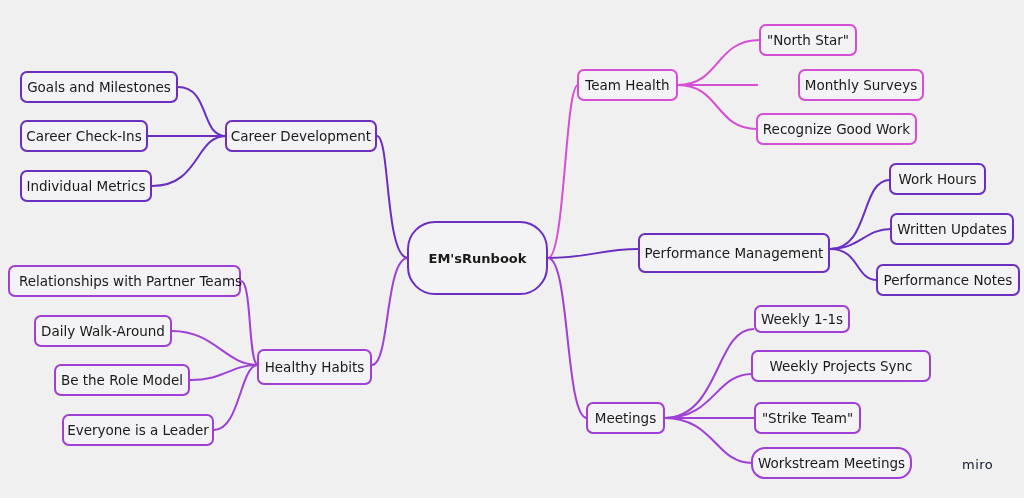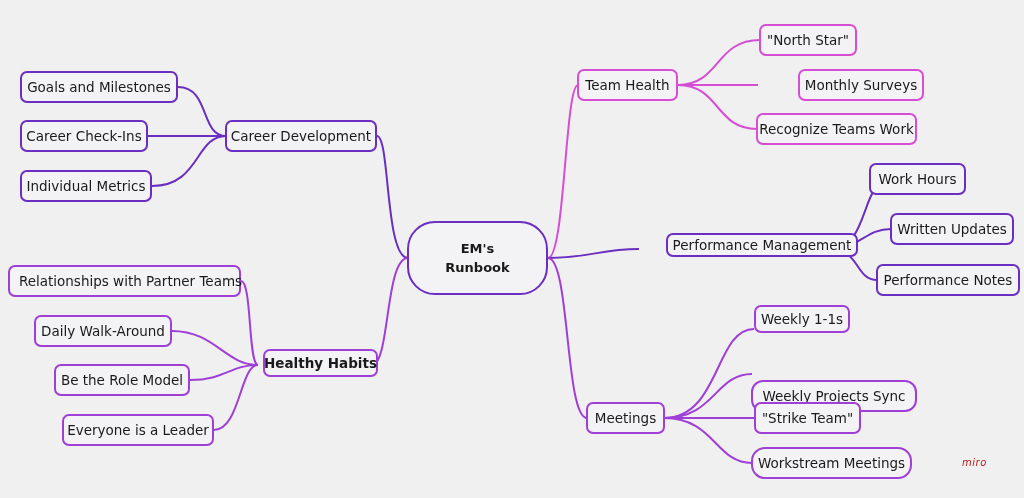--- a/index.html
+++ b/index.html
@@ -1,23 +1,23 @@
 <!DOCTYPE html>
 <html><head>
 <meta charset="utf-8">
 <style>
   html, body { margin:0; padding:0; }
   body { width:1024px; height:498px; background:#f1f0f1; position:relative; overflow:hidden; font-family:"DejaVu Sans", sans-serif; }
   svg.links { position:absolute; left:0; top:0; }
   .node { position:absolute; box-sizing:border-box; border:2px solid #6a2fc0; border-radius:7px; background:#f3f2f4; color:#1a1a1a; font-size:13.5px; display:flex; align-items:center; justify-content:center; white-space:nowrap; }
-  .node.root { border-radius:28px; font-weight:bold; font-size:13px; text-align:center; line-height:19px; flex-direction:column; }
+  .node.root { border-radius:28px; font-weight:bold; font-size:13px; text-align:center; line-height:19px; flex-direction:row; }
   .c-pink { border-color:#d54ed4; }
   .c-purple { border-color:#6a2fc0; }
   .c-violet { border-color:#9f3fd6; }
-  .miro { position:absolute; left:962px; top:457px; font-size:10px; color:#b91c1c; letter-spacing:0.5px;font-style:italic; }
+  .miro { position:absolute; left:962px; top:457px; font-size:13px; color:#0f172a; letter-spacing:0.5px; }
 </style>
 </head>
 <body>
 
 <svg class="links" width="1024" height="498">
 
   <path d="M548,258 C565,258 565,85 578,85" stroke="#d54ed4" stroke-width="2" fill="none"></path>
   <path d="M548,258 C590,258 600,249 639,249" stroke="#6a2fc0" stroke-width="2" fill="none"></path>
   <path d="M548,258 C570,258 565,418 587,418" stroke="#9f3fd6" stroke-width="2" fill="none"></path>
   <path d="M408,258 C385,258 390,136 377,136" stroke="#6a2fc0" stroke-width="2" fill="none"></path>
@@ -47,37 +47,37 @@
 </svg>
 
 <div class="node root c-purple" style="left:407px;top:221px;width:141px;height:74px;">
   <span>EM's</span>
   <span>Runbook</span>
 </div>
 
 <div class="node c-pink" style="left:577px;top:69px;width:101px;height:32px;">Team Health</div>
 <div class="node c-pink" style="left:759px;top:24px;width:98px;height:32px;">"North Star"</div>
 <div class="node c-pink" style="left:758px;top:69px;width:126px;height:32px;margin-left:40px;">Monthly Surveys</div>
-<div class="node c-pink" style="left:756px;top:113px;width:161px;height:32px;">Recognize Teams Work</div>
+<div class="node c-pink" style="left:756px;top:113px;width:161px;height:32px;">Recognize Good Work</div>
 
-<div class="node c-purple" style="left:666px;top:233px;width:192px;height:24px;">Performance Management</div>
-<div class="node c-purple" style="left:869px;top:163px;width:97px;height:32px;">Work Hours</div>
+<div class="node c-purple" style="left:638px;top:233px;width:192px;height:40px;">Performance Management</div>
+<div class="node c-purple" style="left:889px;top:163px;width:97px;height:32px;">Work Hours</div>
 <div class="node c-purple" style="left:890px;top:213px;width:124px;height:32px;">Written Updates</div>
 <div class="node c-purple" style="left:876px;top:264px;width:144px;height:32px;">Performance Notes</div>
 
 <div class="node c-violet" style="left:586px;top:402px;width:79px;height:32px;">Meetings</div>
 <div class="node c-violet" style="left:754px;top:305px;width:96px;height:28px;">Weekly 1-1s</div>
-<div class="node c-violet" style="left:751px;top:380px;width:166px;height:32px;border-radius:12px;">Weekly Projects Sync</div>
+<div class="node c-violet" style="left:751px;top:350px;width:180px;height:32px;">Weekly Projects Sync</div>
 <div class="node c-violet" style="left:754px;top:402px;width:107px;height:32px;">"Strike Team"</div>
 <div class="node c-violet" style="left:751px;top:447px;width:161px;height:32px;border-radius:14px;">Workstream Meetings</div>
 
 <div class="node c-purple" style="left:225px;top:120px;width:152px;height:32px;">Career Development</div>
 <div class="node c-purple" style="left:20px;top:71px;width:158px;height:32px;">Goals and Milestones</div>
 <div class="node c-purple" style="left:20px;top:120px;width:128px;height:32px;">Career Check-Ins</div>
 <div class="node c-purple" style="left:20px;top:170px;width:132px;height:32px;">Individual Metrics</div>
 
-<div class="node c-violet" style="left:263px;top:349px;width:115px;height:28px;font-weight:bold;">Healthy Habits</div>
+<div class="node c-violet" style="left:257px;top:349px;width:115px;height:36px;">Healthy Habits</div>
 <div class="node c-violet" style="left:8px;top:265px;width:233px;height:32px;padding-left:12px;">Relationships with Partner Teams</div>
 <div class="node c-violet" style="left:34px;top:315px;width:138px;height:32px;">Daily Walk-Around</div>
 <div class="node c-violet" style="left:54px;top:364px;width:136px;height:32px;">Be the Role Model</div>
 <div class="node c-violet" style="left:62px;top:414px;width:152px;height:32px;">Everyone is a Leader</div>
 
 <div class="miro">miro</div>
 
 </body></html>

